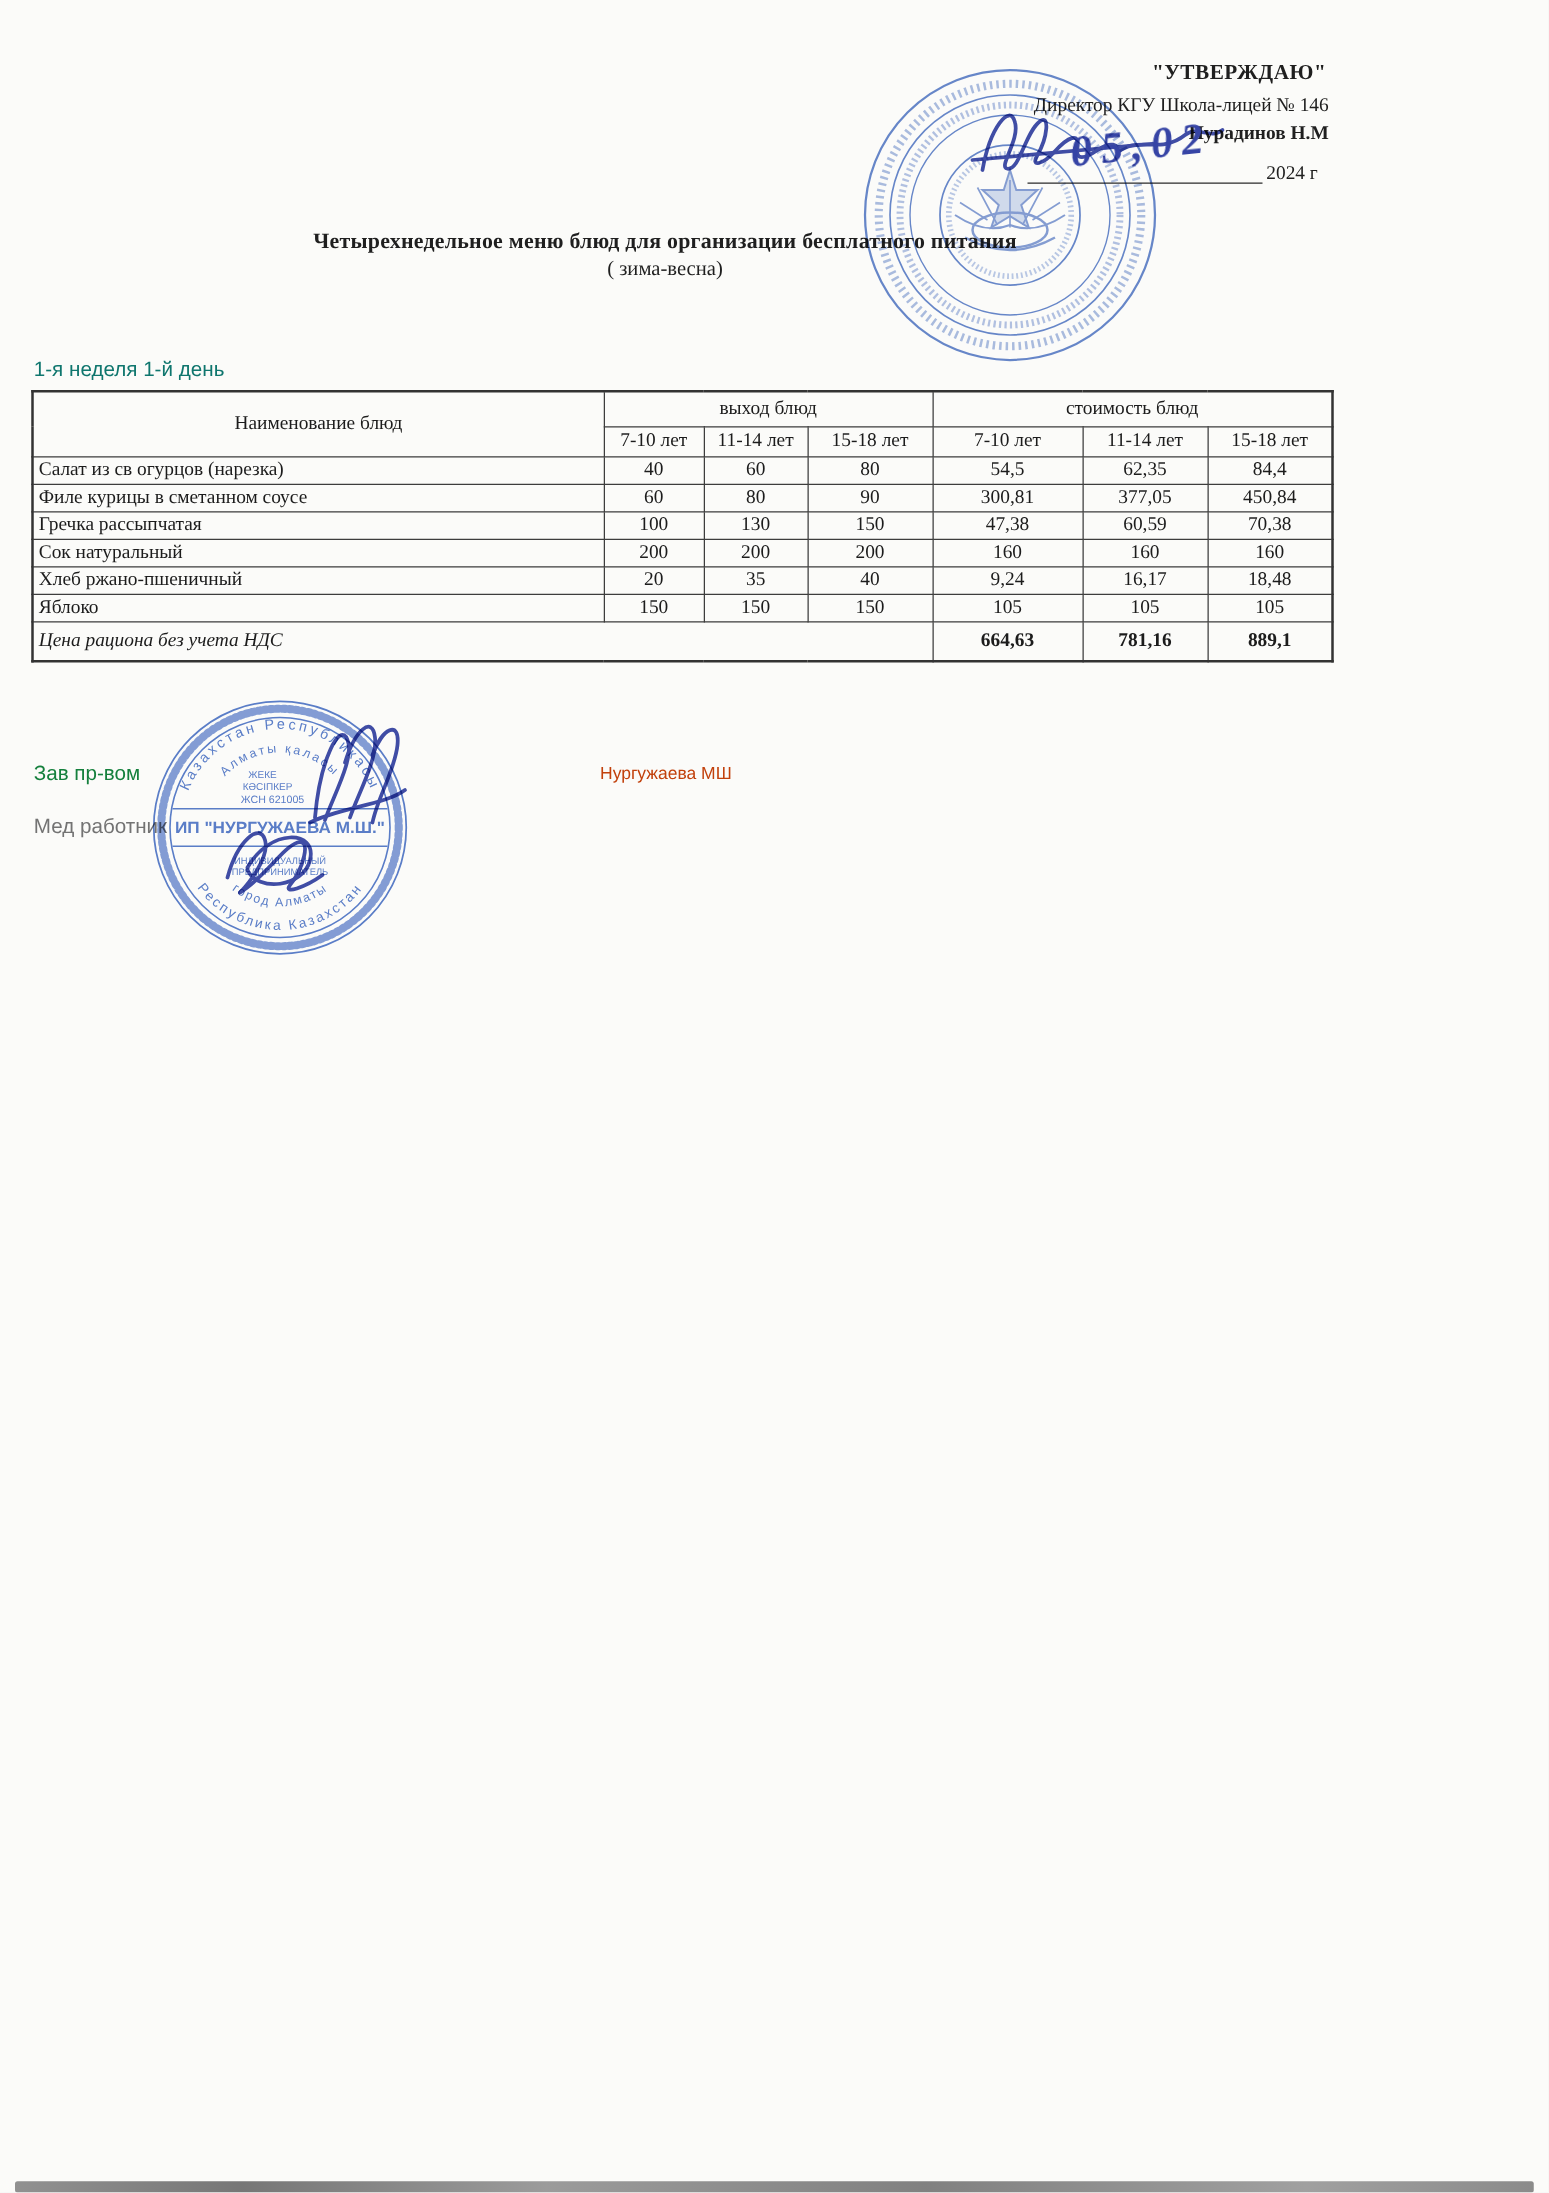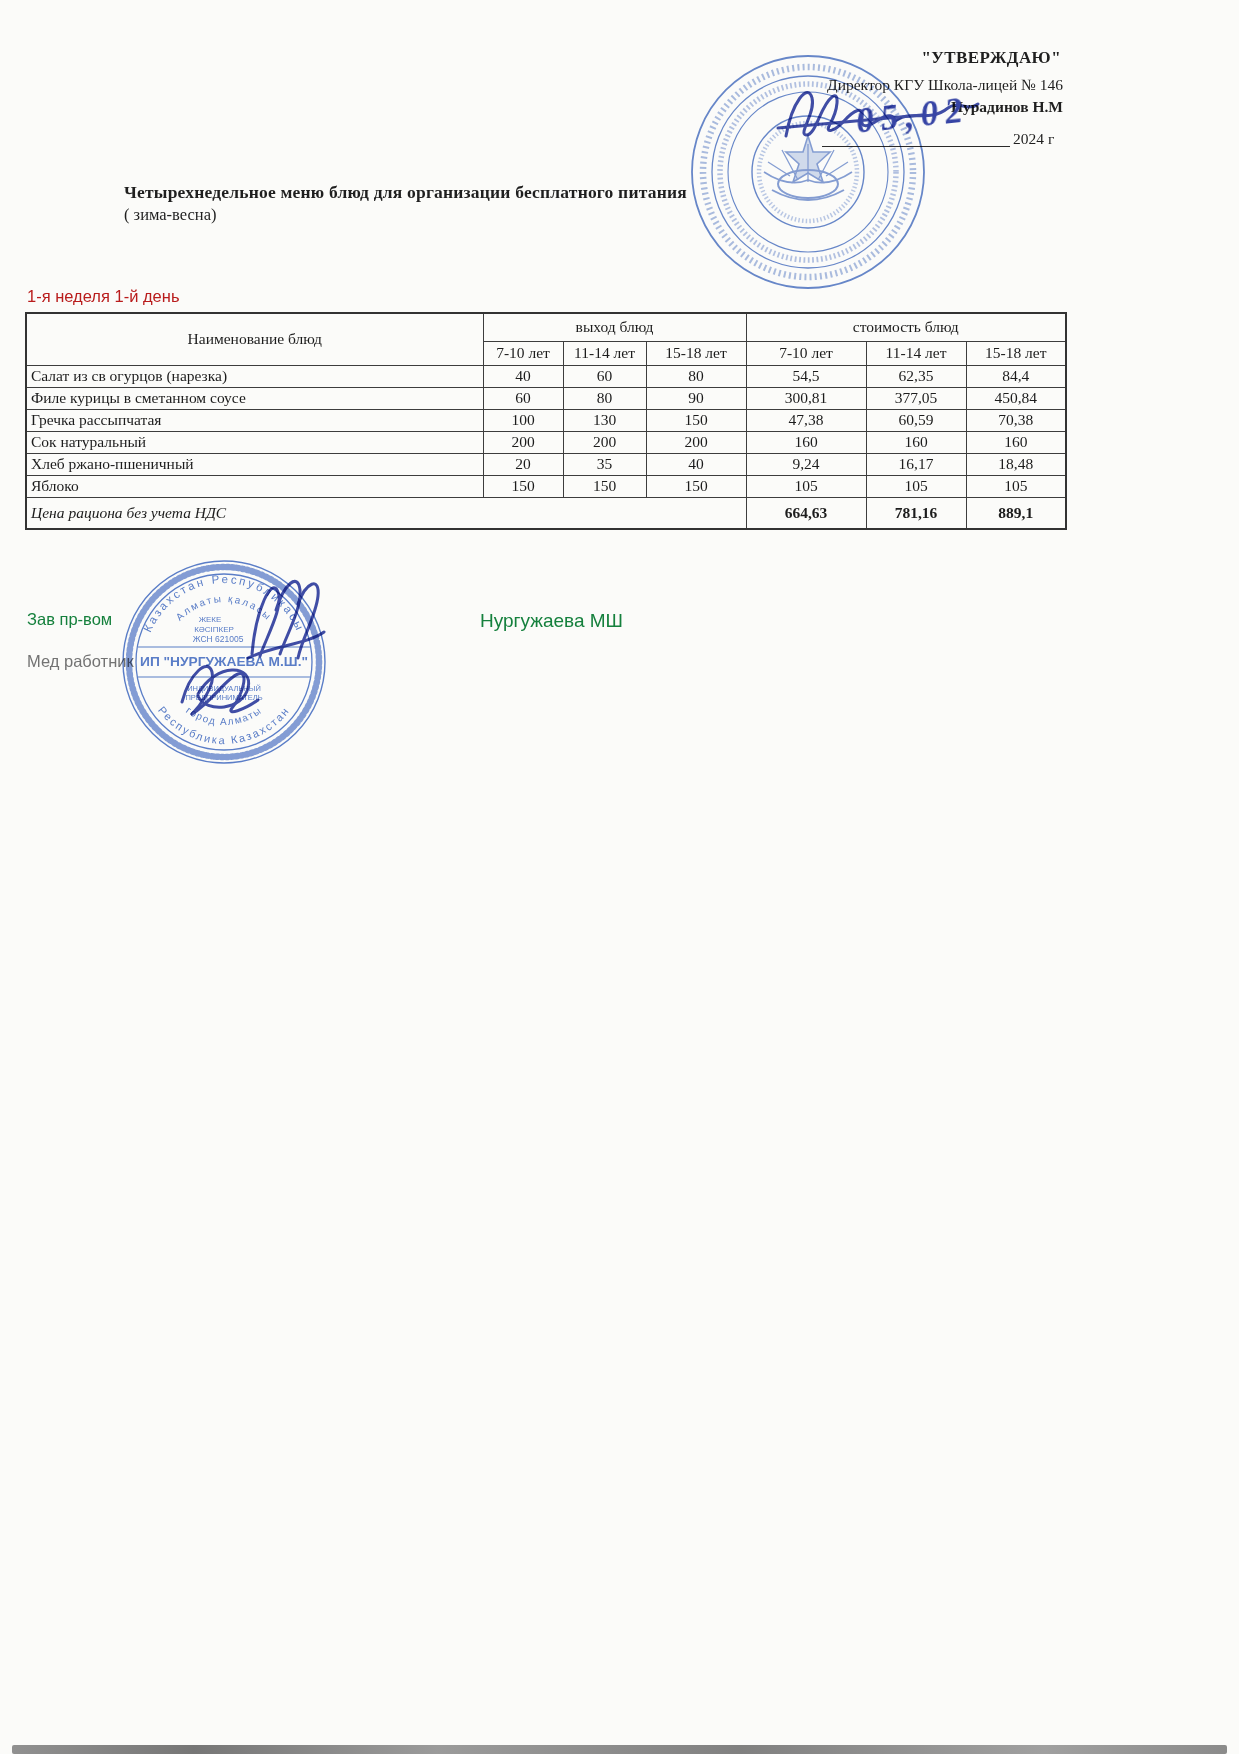--- a/index.html
+++ b/index.html
@@ -18,46 +18,46 @@
   .director-line { top:76px; right:176px; font-size:15.5px; }
   .director-name { top:98px; right:176px; font-size:15.5px; font-weight:bold; }
   .date-underline { top:127px; left:822px; width:188px; height:20px; border-bottom:1.6px solid #2b2b2b; }
   .hand-date {
     top:96px; left:856px; font-size:35px; font-style:italic; letter-spacing:7px;
     color:#3644a5; transform:rotate(-6deg); filter:blur(.3px); font-weight:bold;
   }
   .year-label { top:130px; left:1013px; font-size:15.5px; }
 
   
-  .title-block { top:181px; left:124px; width:840px; }
+  .title-block { top:181px; left:112px; width:840px; text-align:center; }
   .title-line { font-size:17.5px; font-weight:bold; line-height:22px; letter-spacing:.2px; }
   .title-sub { font-size:16.5px; font-weight:normal; line-height:23px; }
 
-  .section-label { top:287px; left:27px; font-size:16.5px; color:#b91c1c; }
+  .section-label { top:287px; left:27px; font-size:16.5px; color:#0f766e; }
 
   
   table.menu {
     position:absolute; left:25px; top:312px; width:1040px;
     border-collapse:collapse; font-family:"Liberation Serif", serif;
     font-size:15.5px; color:#1c1c1c; table-layout:fixed;
   }
   .menu th, .menu td { border:1px solid #3d3d3d; padding:1px 5px; line-height:1.18; }
   .menu { border:2px solid #333; }
   .menu thead th { font-weight:normal; text-align:center; height:24px; }
   .menu th.grp { height:28px; }
   .menu td { height:22px; }
   .menu td.num { text-align:center; }
   .menu td.name { text-align:left; padding-left:4px; }
   .menu tr.total td { height:32px;margin-left:16px; }
   .menu tr.total td.name { font-style:italic; }
   .menu tr.total td.num { font-weight:bold; }
 
   
   .chef-label { top:610px; left:27px; font-size:16.5px; color:#15803d; }
-  .chef-name  { top:610px; left:480px; font-size:19px; color:#15803d; }
+  .chef-name  { top:610px; left:480px; font-size:14px; color:#c2410c; }
   .med-label  { top:652px; left:27px; font-size:16.5px; color:#737373; }
 
   .stamp-wrap { mix-blend-mode:multiply; filter:blur(.45px); opacity:.92; pointer-events:none; }
   .sig-wrap   { mix-blend-mode:multiply; filter:blur(.25px); opacity:.95; pointer-events:none; }
 
   .scan-bar {
     top:1745px; left:12px; width:1215px; height:9px; border-radius:2px; opacity:.85;
     background:linear-gradient(to right,#7e7e7e,#5f5f5f 15%,#8a8a8a 35%,#6b6b6b 60%,#909090 85%,#777);
   }
 </style>

